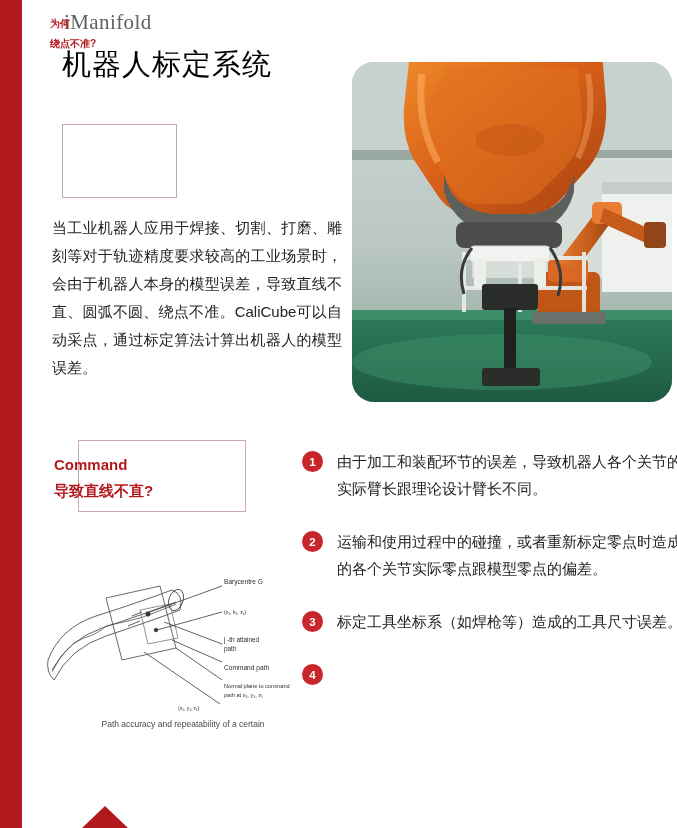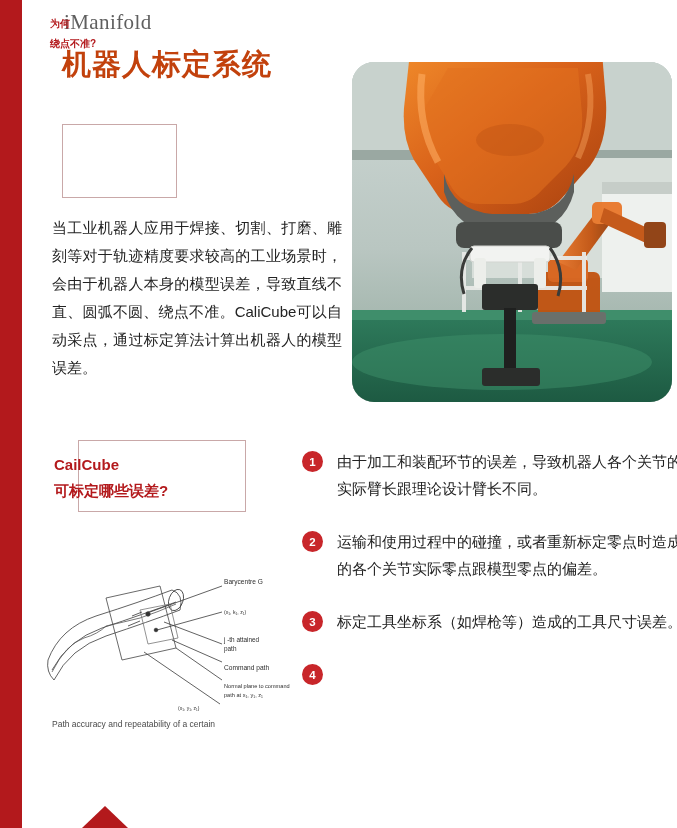--- a/index.html
+++ b/index.html
@@ -40,22 +40,22 @@
     color: #5f5f5f;
     letter-spacing: 0.4px;
     font-family: "Liberation Serif", serif;
   }
 
   .main-title {
     position: absolute;
     left: 40px;
     top: 45px;
     font-size: 29px;
-    font-weight: bold;
-    color: #c2410c;
+    font-weight: normal;
+    color: #000000;
     letter-spacing: 1px;
   }
 
   
   .why-box {
     position: absolute;
     left: 40px;
     top: 124px;
     width: 115px;
     height: 74px;
@@ -122,21 +122,21 @@
     left: 22px;
     top: 552px;
     width: 278px;
     height: 195px;
   }
   .diagram-caption {
     position: absolute;
     left: 30px;
     top: 718px;
     width: 262px;
-    text-align: left;
+    text-align: center;
     font-size: 8.5px;
     color: #4a4a4a;
     line-height: 12px;
   }
 
   
   .points {
     position: absolute;
     left: 280px;
     top: 448px;
@@ -277,22 +277,22 @@
         <rect x="130" y="306" width="58" height="18" rx="3" fill="#2b2d2b"></rect>
       </g>
 
       <path d="M120 186 Q104 206 112 232" stroke="#3a3c3a" stroke-width="3" fill="none"></path>
       <path d="M198 186 Q214 208 206 234" stroke="#3a3c3a" stroke-width="3" fill="none"></path>
     </svg>
   </div>
 
   <div class="q-box"></div>
   <div class="q-text">
-    <div>CailCube</div>
-    <div>可标定哪些误差?</div>
+    <div>Command</div>
+    <div>导致直线不直?</div>
   </div>
 
   <div class="diagram">
     <svg width="278" height="195" viewBox="0 0 278 195" xmlns="http://www.w3.org/2000/svg">
       <g stroke="#3a3a3a" fill="none" stroke-width="0.8">
 
         <path d="M4 108 Q16 76 52 64 Q96 50 128 38"></path>
         <path d="M10 128 Q26 96 62 84 Q104 70 136 58"></path>
         <path d="M4 108 Q2 120 10 128"></path>
         <path d="M128 38 Q140 42 136 58"></path>

